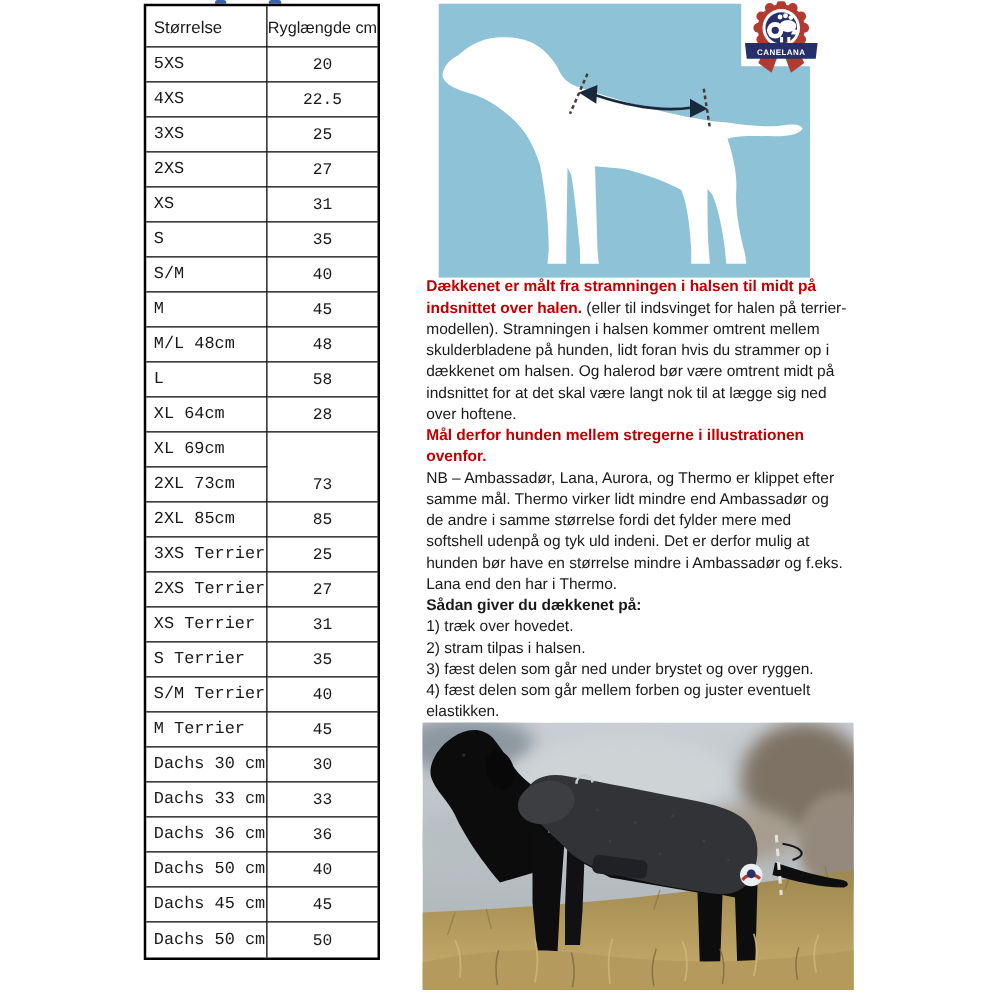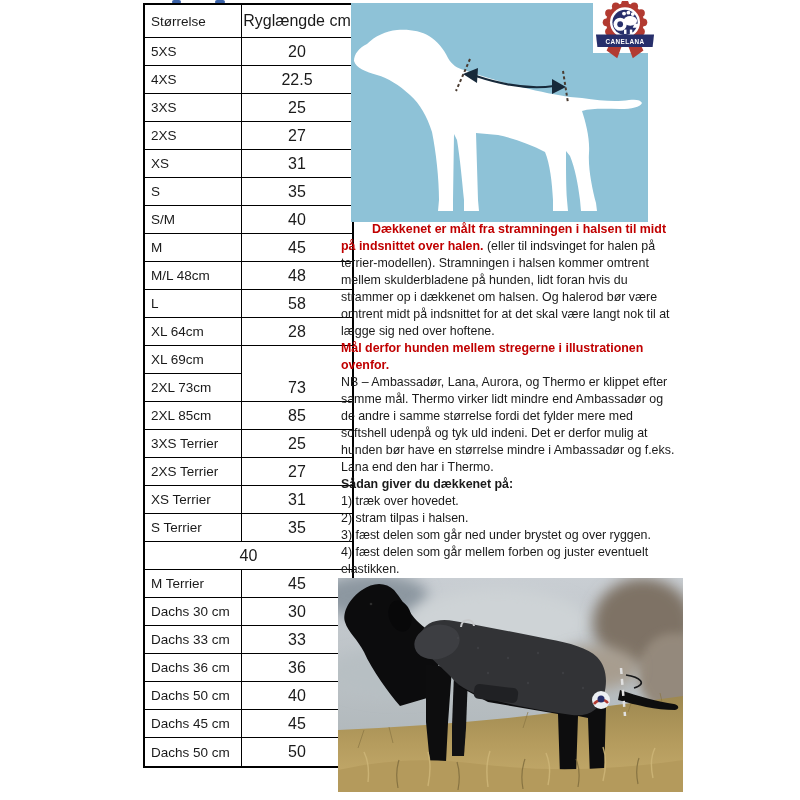--- a/index.html
+++ b/index.html
@@ -5,42 +5,42 @@
   html,body{margin:0;padding:0;background:#fff;}
   .page{position:relative;width:800px;height:800px;background:#fff;overflow:hidden;
         font-family:"Liberation Sans",sans-serif;color:#1a1a1a;}
 
   
   .title-frag{position:absolute;height:4px;background:#3b63a8;border-radius:2px;top:0;}
   .frag1{left:172px;width:9px;}
   .frag2{left:215px;width:10px;}
 
   
-  .size-table{position:absolute;left:115px;top:3px;width:211px;border:2px solid #000;
-              box-sizing:border-box;background:#fff;margin-left:28px;}
+  .size-table{position:absolute;left:115px;top:3px;width:189px;border:2px solid #000;
+              box-sizing:border-box;background:#fff;}
   .thead,.trow{display:flex;}
   .thead{height:33px;}
-  .trow{height:28px;}
+  .trow{height:28px;font-family:Liberation Mono, monospace;}
   .thead>div,.trow>div{box-sizing:border-box;border-bottom:1px solid #000;display:flex;align-items:center;}
   .tbody .trow:last-child>div{border-bottom:none;}
   .c1{width:97px;border-right:1px solid #000;padding-left:6px;font-size:13.5px;}
-  .c2{flex:1;justify-content:center;font-size:16px;}
+  .c2{flex:1;justify-content:center;font-size:13px;}
 
   
   .illus{position:absolute;left:351px;top:3px;width:297px;height:219px;background:#8ec2d7;}
   .illus svg{display:block;width:100%;height:100%;}
 
   
   .logo-bg{position:absolute;left:593px;top:0;width:59px;height:53px;background:#fff;}
   .logo{position:absolute;left:594px;top:1px;width:62px;height:62px;}
 
   
   .copy{position:absolute;left:341px;top:221px;width:338px;font-size:12.4px;line-height:17px;}
   .copy p{margin:0;}
-  .red{color:#c00000;margin-left:31px;}
+  .red{color:#c00000;}
   .b{font-weight:bold;}
 
   
   .photo{position:absolute;left:338px;top:578px;width:345px;height:214px;}
   .photo svg{display:block;width:100%;height:100%;}
 </style>
 </head>
 <body>
 
 <div class="page">
@@ -139,20 +139,21 @@
           <div class="c1">XS Terrier</div>
           <div class="c2">31</div>
         </div>
 
         <div class="trow">
           <div class="c1">S Terrier</div>
           <div class="c2">35</div>
         </div>
 
         <div class="trow">
+          <div class="c1">S/M Terrier</div>
           <div class="c2">40</div>
         </div>
 
         <div class="trow">
           <div class="c1">M Terrier</div>
           <div class="c2">45</div>
         </div>
 
         <div class="trow">
           <div class="c1">Dachs 30 cm</div>

